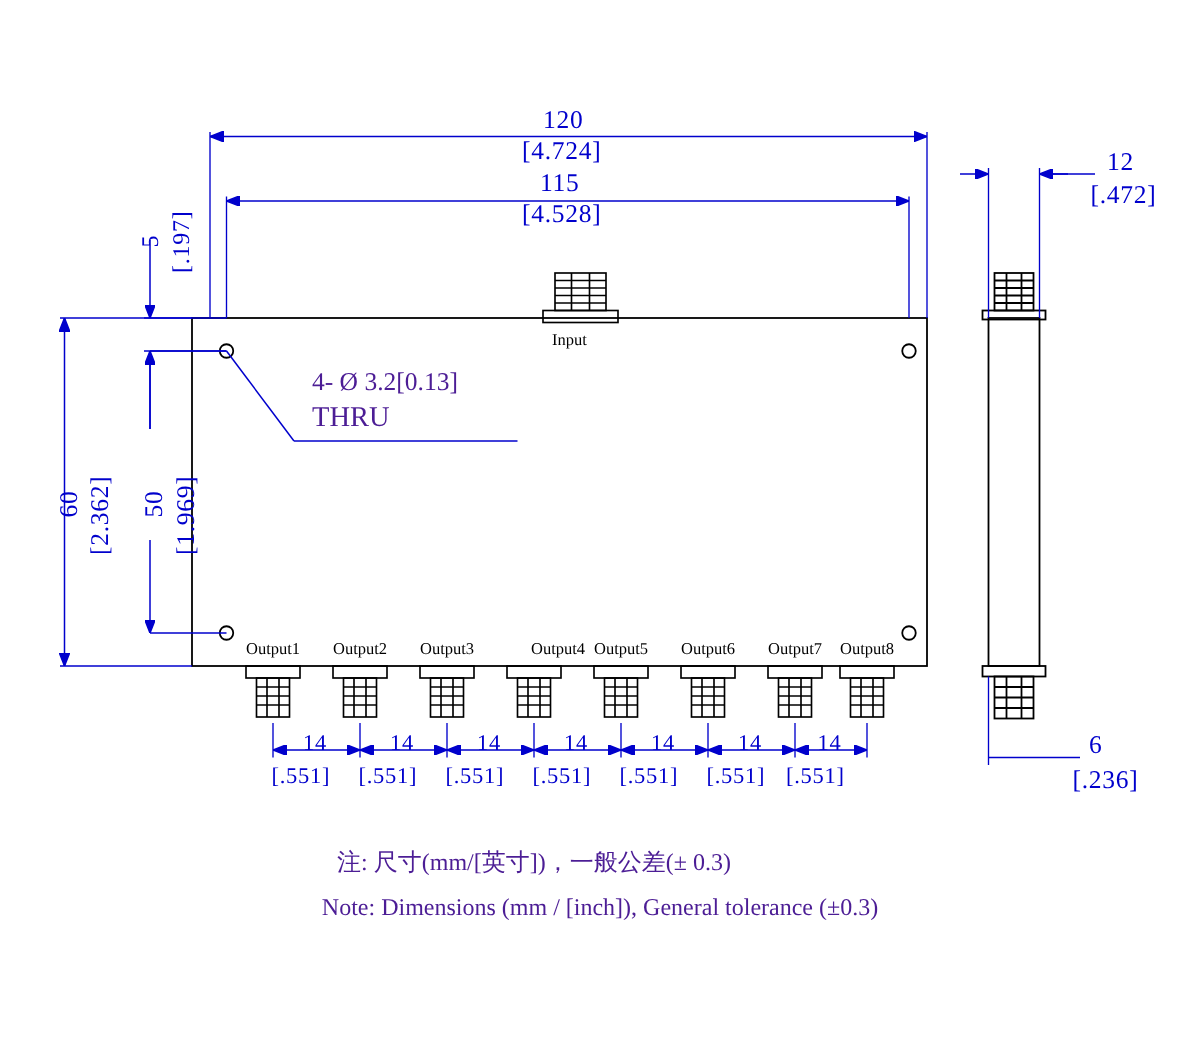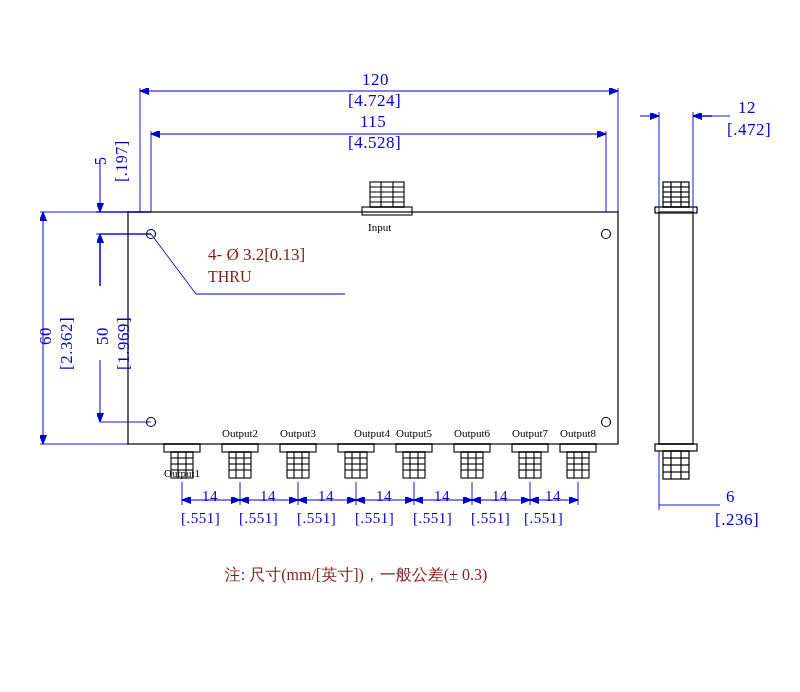--- a/index.html
+++ b/index.html
@@ -22,21 +22,21 @@
     color: #0000cc;
     font-family: "Liberation Serif", serif;
     white-space: nowrap;
     letter-spacing: 0.5px;
   }
   .dim-text.vert {
     transform-origin: left top;
   }
   .note {
     position: absolute;
-    color: #7f1d1d;
+    color: #4c1d95;
     font-family: "Liberation Serif", serif;
     white-space: nowrap;
     text-align: center;
   }
   .port-label {
     position: absolute;
     color: #000000;
     font-family: "Liberation Serif", serif;
     font-size: 11px;
     white-space: nowrap;
@@ -237,25 +237,25 @@
   <div class="dim-text vert" style="left:92px; top:165px; font-size:16px; transform: rotate(-90deg);">5</div>
   <div class="dim-text vert" style="left:113px; top:182px; font-size:16px; transform: rotate(-90deg);">[.197]</div>
 
   <div class="dim-text vert" style="left:36px; top:345px; font-size:17px; transform: rotate(-90deg);">60</div>
   <div class="dim-text vert" style="left:57px; top:370px; font-size:17px; transform: rotate(-90deg);">[2.362]</div>
 
   <div class="dim-text vert" style="left:93px; top:345px; font-size:17px; transform: rotate(-90deg);">50</div>
   <div class="dim-text vert" style="left:114px; top:370px; font-size:17px; transform: rotate(-90deg);">[1.969]</div>
 
   <div class="note" style="left:208px; top:245px; font-size:17px;">4- Ø 3.2[0.13]</div>
-  <div class="note" style="left:208px; top:268px; font-size:16px;">THRU</div>
+  <div class="note" style="left:208px; top:268px; font-size:19px;">THRU</div>
 
   <div class="port-label" style="left:368px; top:221px;">Input</div>
 
-  <div class="port-label" style="left:164px; top:427px;margin-top:40px;">Output1</div>
+  <div class="port-label" style="left:164px; top:427px;">Output1</div>
   <div class="port-label" style="left:222px; top:427px;">Output2</div>
   <div class="port-label" style="left:280px; top:427px;">Output3</div>
   <div class="port-label" style="left:338px; top:427px;padding-left:16px;">Output4</div>
   <div class="port-label" style="left:396px; top:427px;">Output5</div>
   <div class="port-label" style="left:454px; top:427px;">Output6</div>
   <div class="port-label" style="left:512px; top:427px;">Output7</div>
   <div class="port-label" style="left:560px; top:427px;text-align:right;">Output8</div>
 
   <div class="dim-text" style="left:202px; top:488px; font-size:15px;">14</div>
   <div class="dim-text" style="left:181px; top:510px; font-size:15px;">[.551]</div>
@@ -272,14 +272,15 @@
   <div class="dim-text" style="left:545px; top:488px; font-size:15px;">14</div>
   <div class="dim-text" style="left:524px; top:510px; font-size:15px;">[.551]</div>
 
   <div class="dim-text" style="left:738px; top:98px; font-size:17px;">12</div>
   <div class="dim-text" style="left:727px; top:120px; font-size:17px;">[.472]</div>
 
   <div class="dim-text" style="left:726px; top:487px; font-size:17px;">6</div>
   <div class="dim-text" style="left:715px; top:510px; font-size:17px;">[.236]</div>
 
   <div class="note" style="left:0px; top:565px; width:712px; font-size:16px;">注: 尺寸(mm/[英寸])，一般公差(± 0.3)</div>
+  <div class="note" style="left:0px; top:597px; width:800px; font-size:16px;">Note: Dimensions (mm / [inch]), General tolerance (±0.3)</div>
 
 </div>
 
 </body></html>

